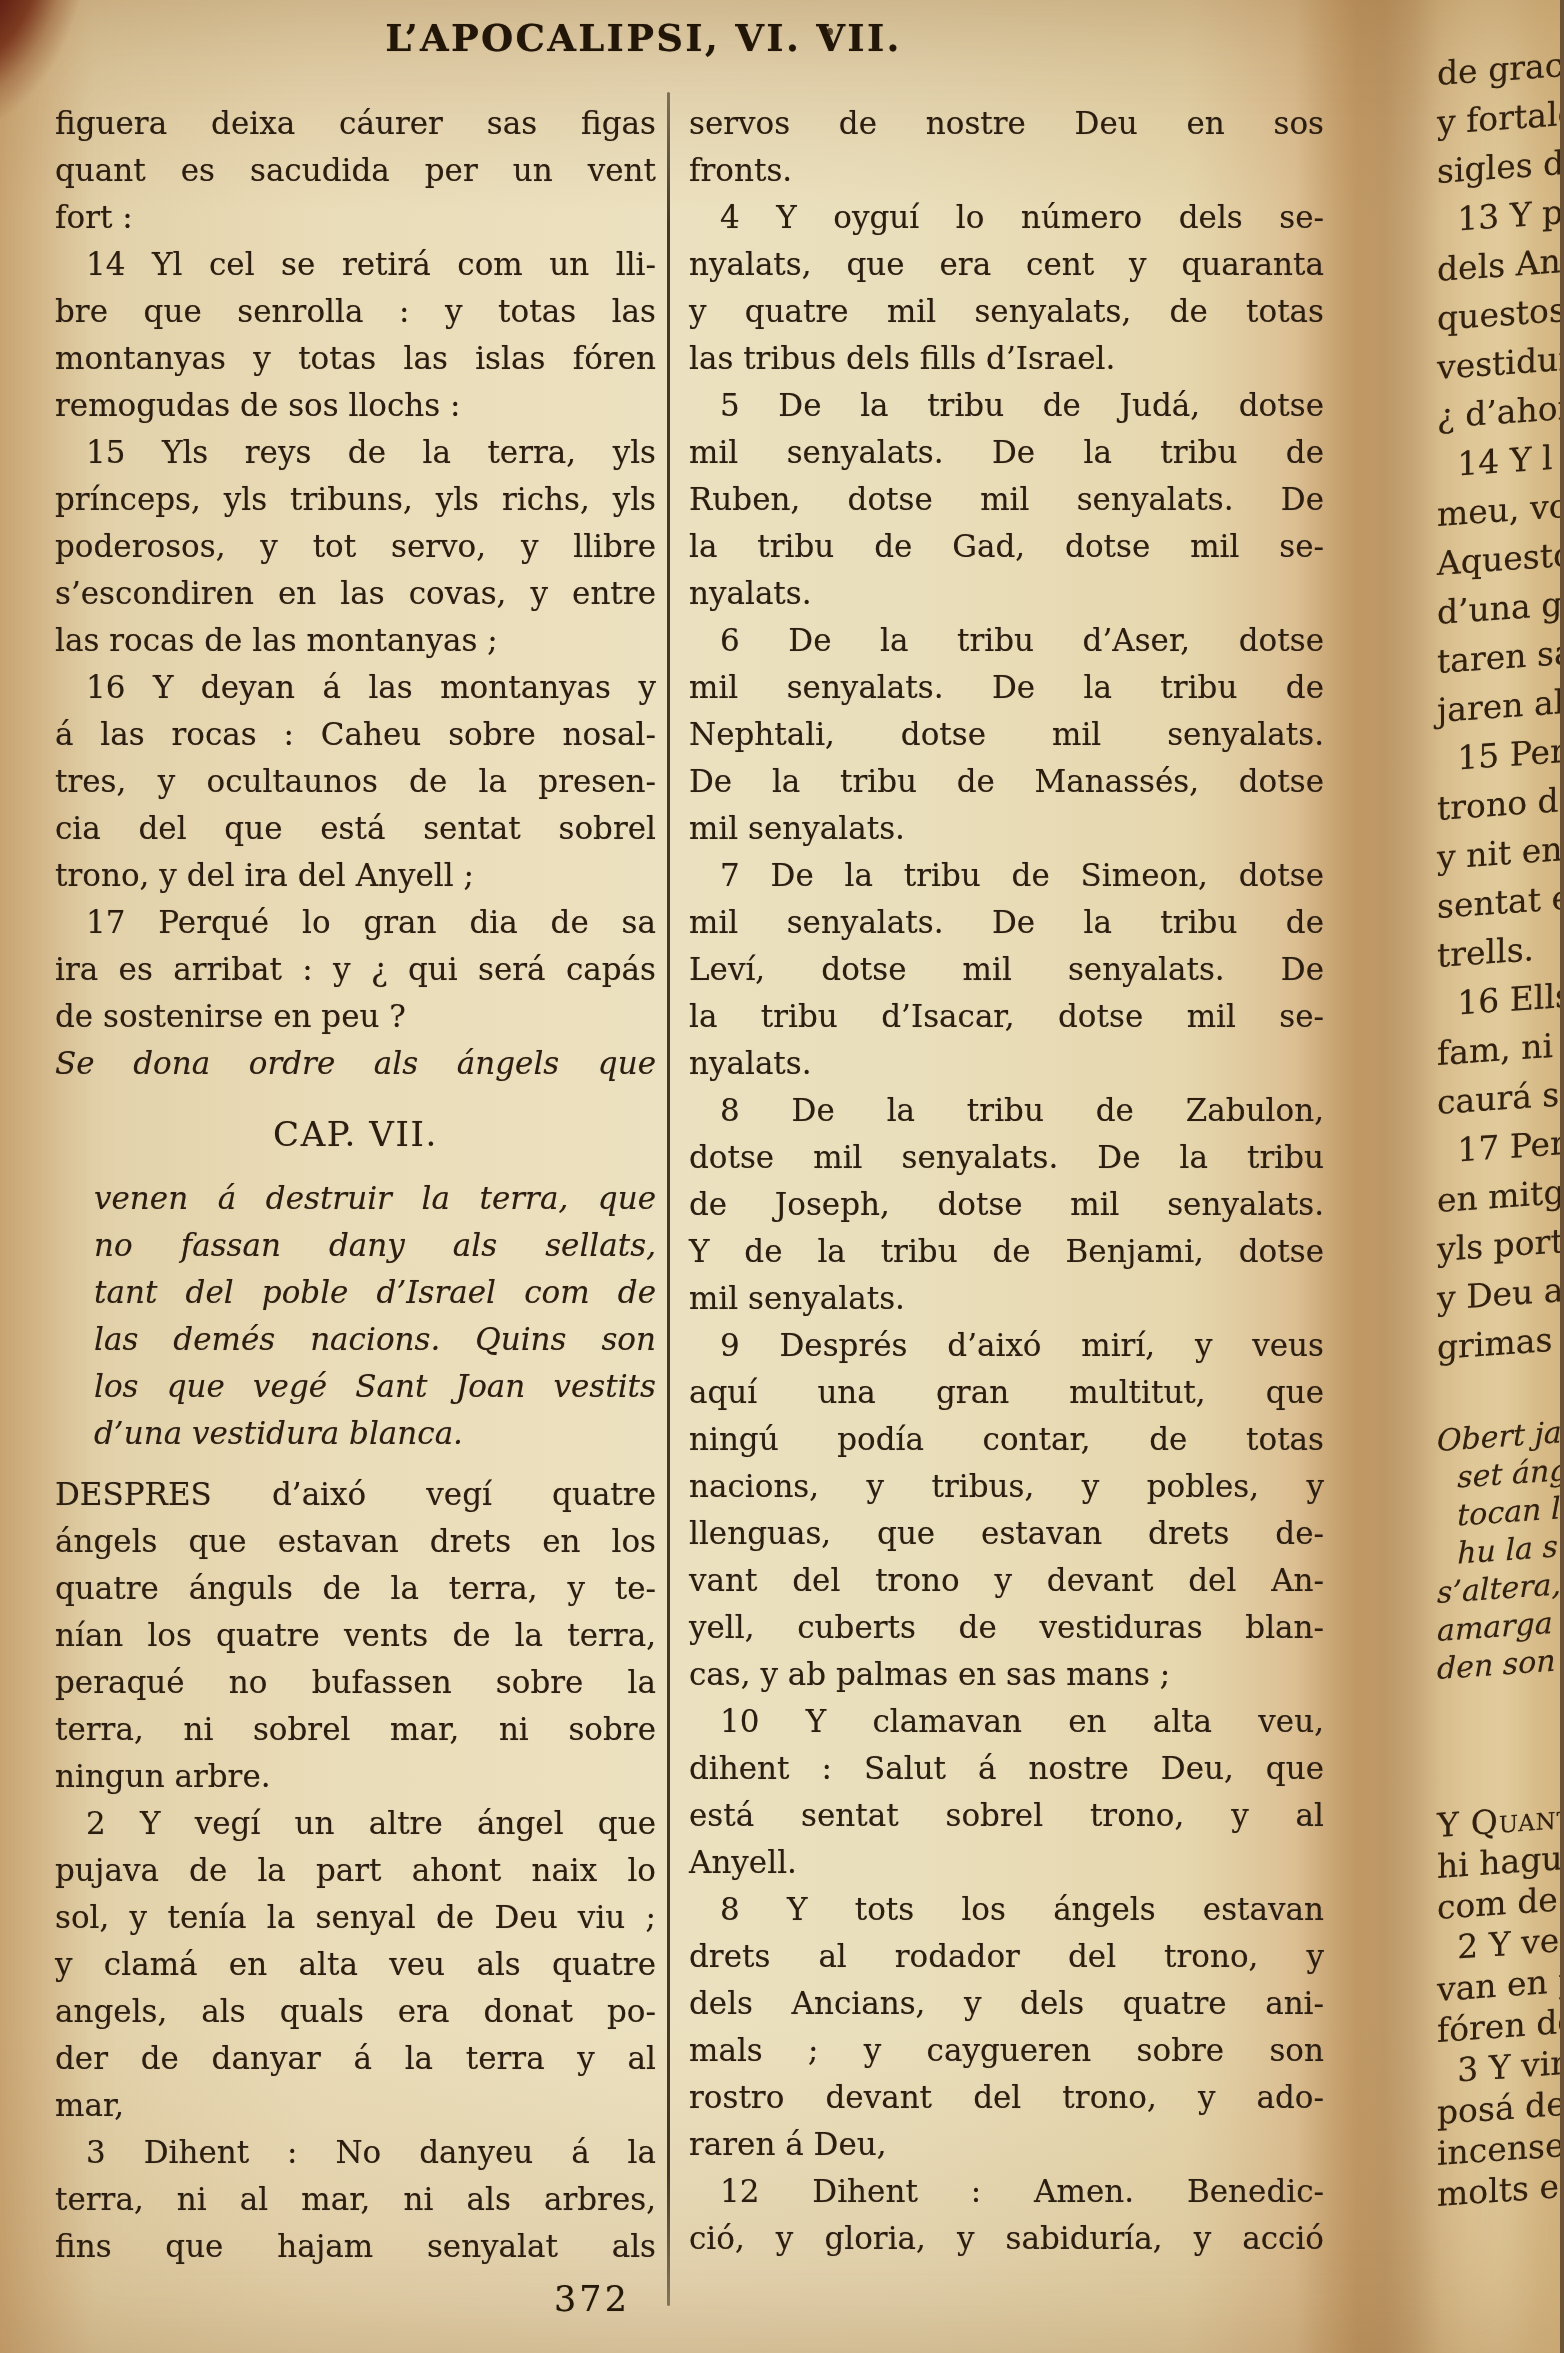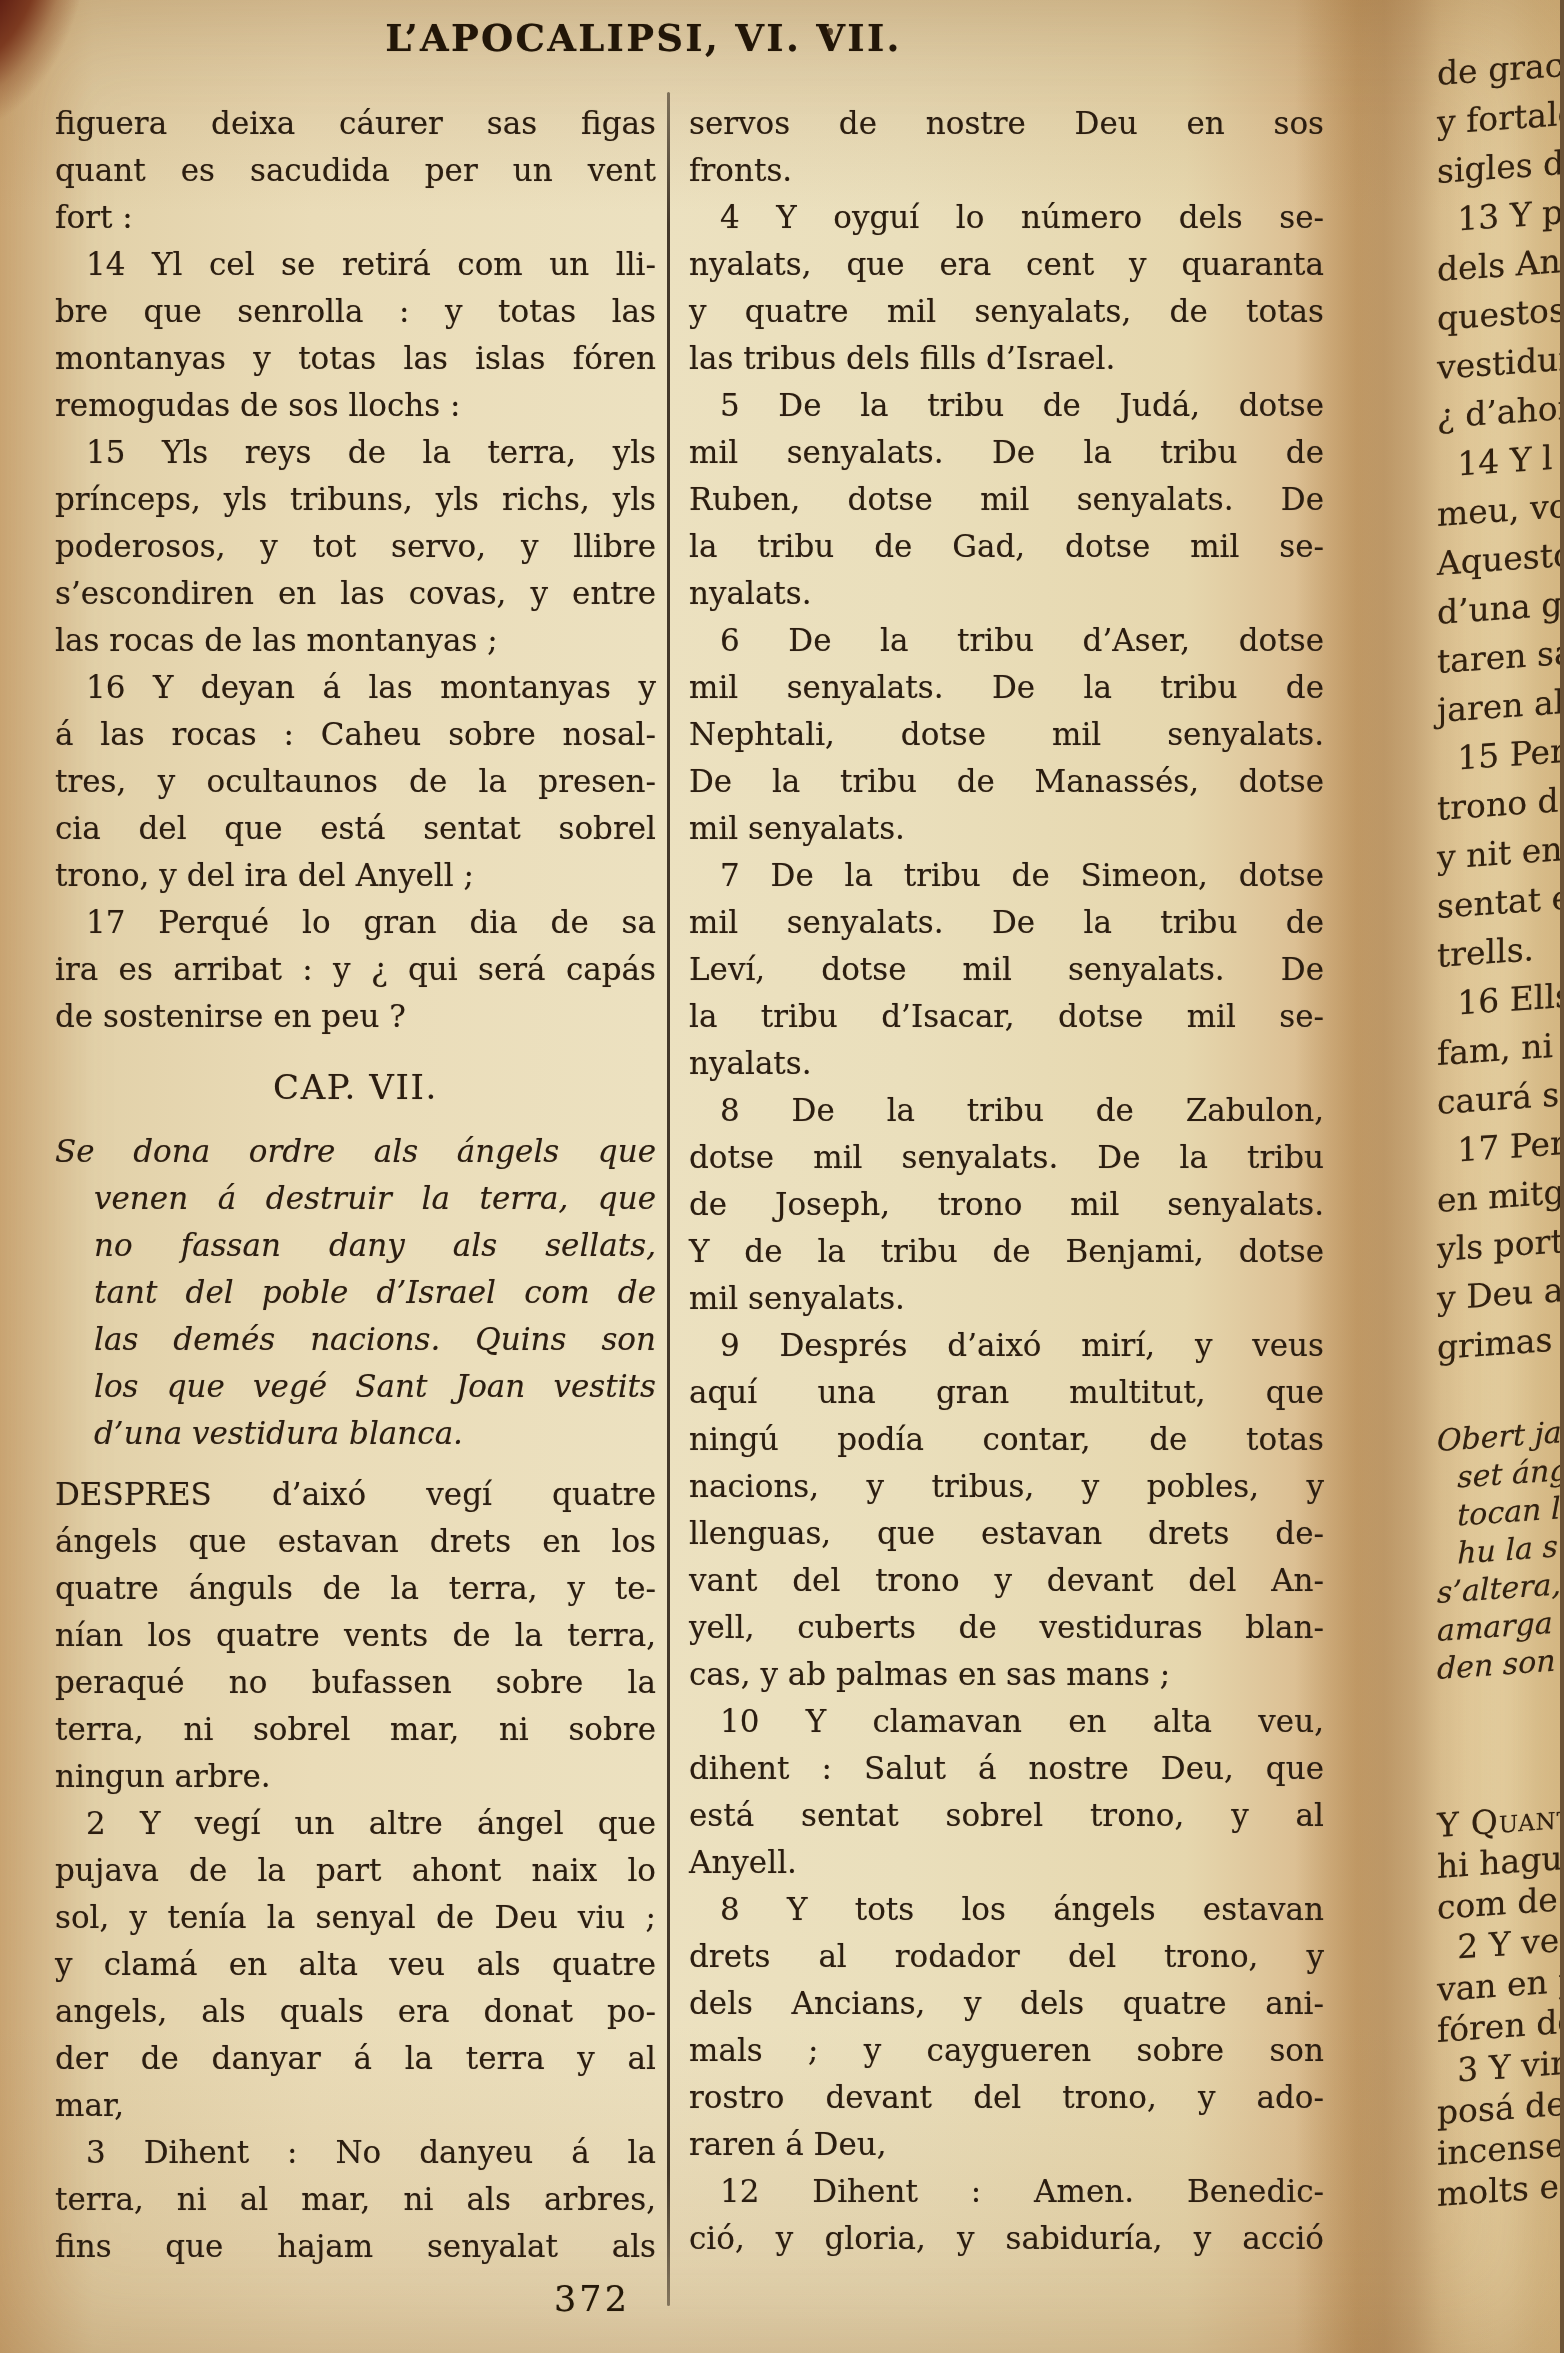--- a/index.html
+++ b/index.html
@@ -106,22 +106,22 @@
       <div class="line j">s’escondiren en las covas, y entre</div>
       <div class="line">las rocas de las montanyas ;</div>
       <div class="line j ind">16 Y deyan á las montanyas y</div>
       <div class="line j">á las rocas : Caheu sobre nosal-</div>
       <div class="line j">tres, y ocultaunos de la presen-</div>
       <div class="line j">cia del que está sentat sobrel</div>
       <div class="line">trono, y del ira del Anyell ;</div>
       <div class="line j ind">17 Perqué lo gran dia de sa</div>
       <div class="line j">ira es arribat : y ¿ qui será capás</div>
       <div class="line">de sostenirse en peu ?</div>
+      <div class="line j it">Se dona ordre als ángels que</div>
       <div class="line cap">CAP. VII.</div>
-      <div class="line j it">Se dona ordre als ángels que</div>
       <div class="line j it hang">venen á destruir la terra, que</div>
       <div class="line j it hang">no fassan dany als sellats,</div>
       <div class="line j it hang">tant del poble d’Israel com de</div>
       <div class="line j it hang">las demés nacions.  Quins son</div>
       <div class="line j it hang">los que vegé Sant Joan vestits</div>
       <div class="line it hang">d’una vestidura blanca.</div>
       <div class="line j lead">DESPRES d’aixó vegí quatre</div>
       <div class="line j">ángels que estavan drets en los</div>
       <div class="line j">quatre ánguls de la terra, y te-</div>
       <div class="line j">nían los quatre vents de la terra,</div>
@@ -156,21 +156,21 @@
       <div class="line j">Nephtali, dotse mil senyalats.</div>
       <div class="line j">De la tribu de Manassés, dotse</div>
       <div class="line">mil senyalats.</div>
       <div class="line j ind">7 De la tribu de Simeon, dotse</div>
       <div class="line j">mil senyalats.  De la tribu de</div>
       <div class="line j">Leví, dotse mil senyalats.  De</div>
       <div class="line j">la tribu d’Isacar, dotse mil se-</div>
       <div class="line">nyalats.</div>
       <div class="line j ind">8 De la tribu de Zabulon,</div>
       <div class="line j">dotse mil senyalats.  De la tribu</div>
-      <div class="line j">de Joseph, trono mil senyalats.</div>
+      <div class="line j">de Joseph, dotse mil senyalats.</div>
       <div class="line j">Y de la tribu de Benjami, dotse</div>
       <div class="line">mil senyalats.</div>
       <div class="line j ind">9 Després d’aixó mirí, y veus</div>
       <div class="line j">aquí una gran multitut, que</div>
       <div class="line j">ningú podía contar, de totas</div>
       <div class="line j">nacions, y tribus, y pobles, y</div>
       <div class="line j">llenguas, que estavan drets de-</div>
       <div class="line j">vant del trono y devant del An-</div>
       <div class="line j">yell, cuberts de vestiduras blan-</div>
       <div class="line">cas, y ab palmas en sas mans ;</div>

